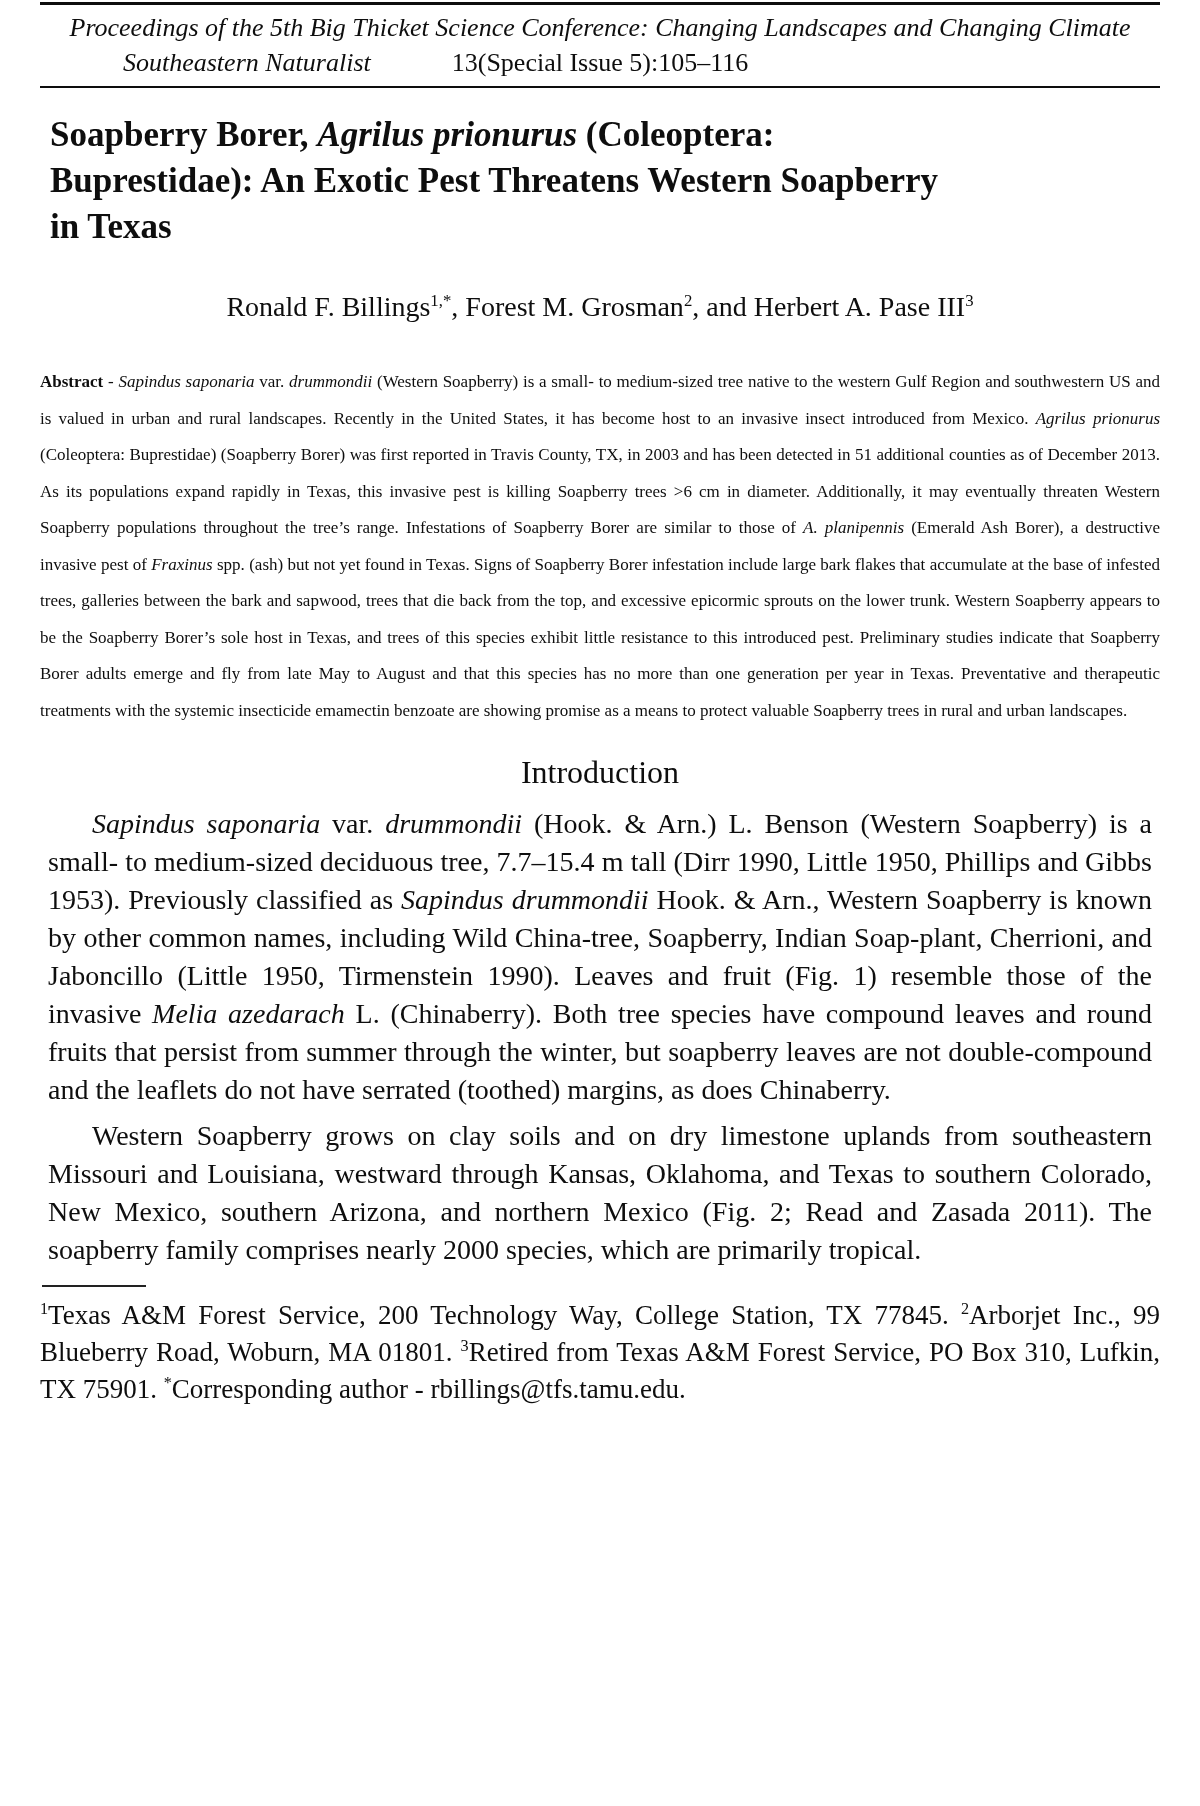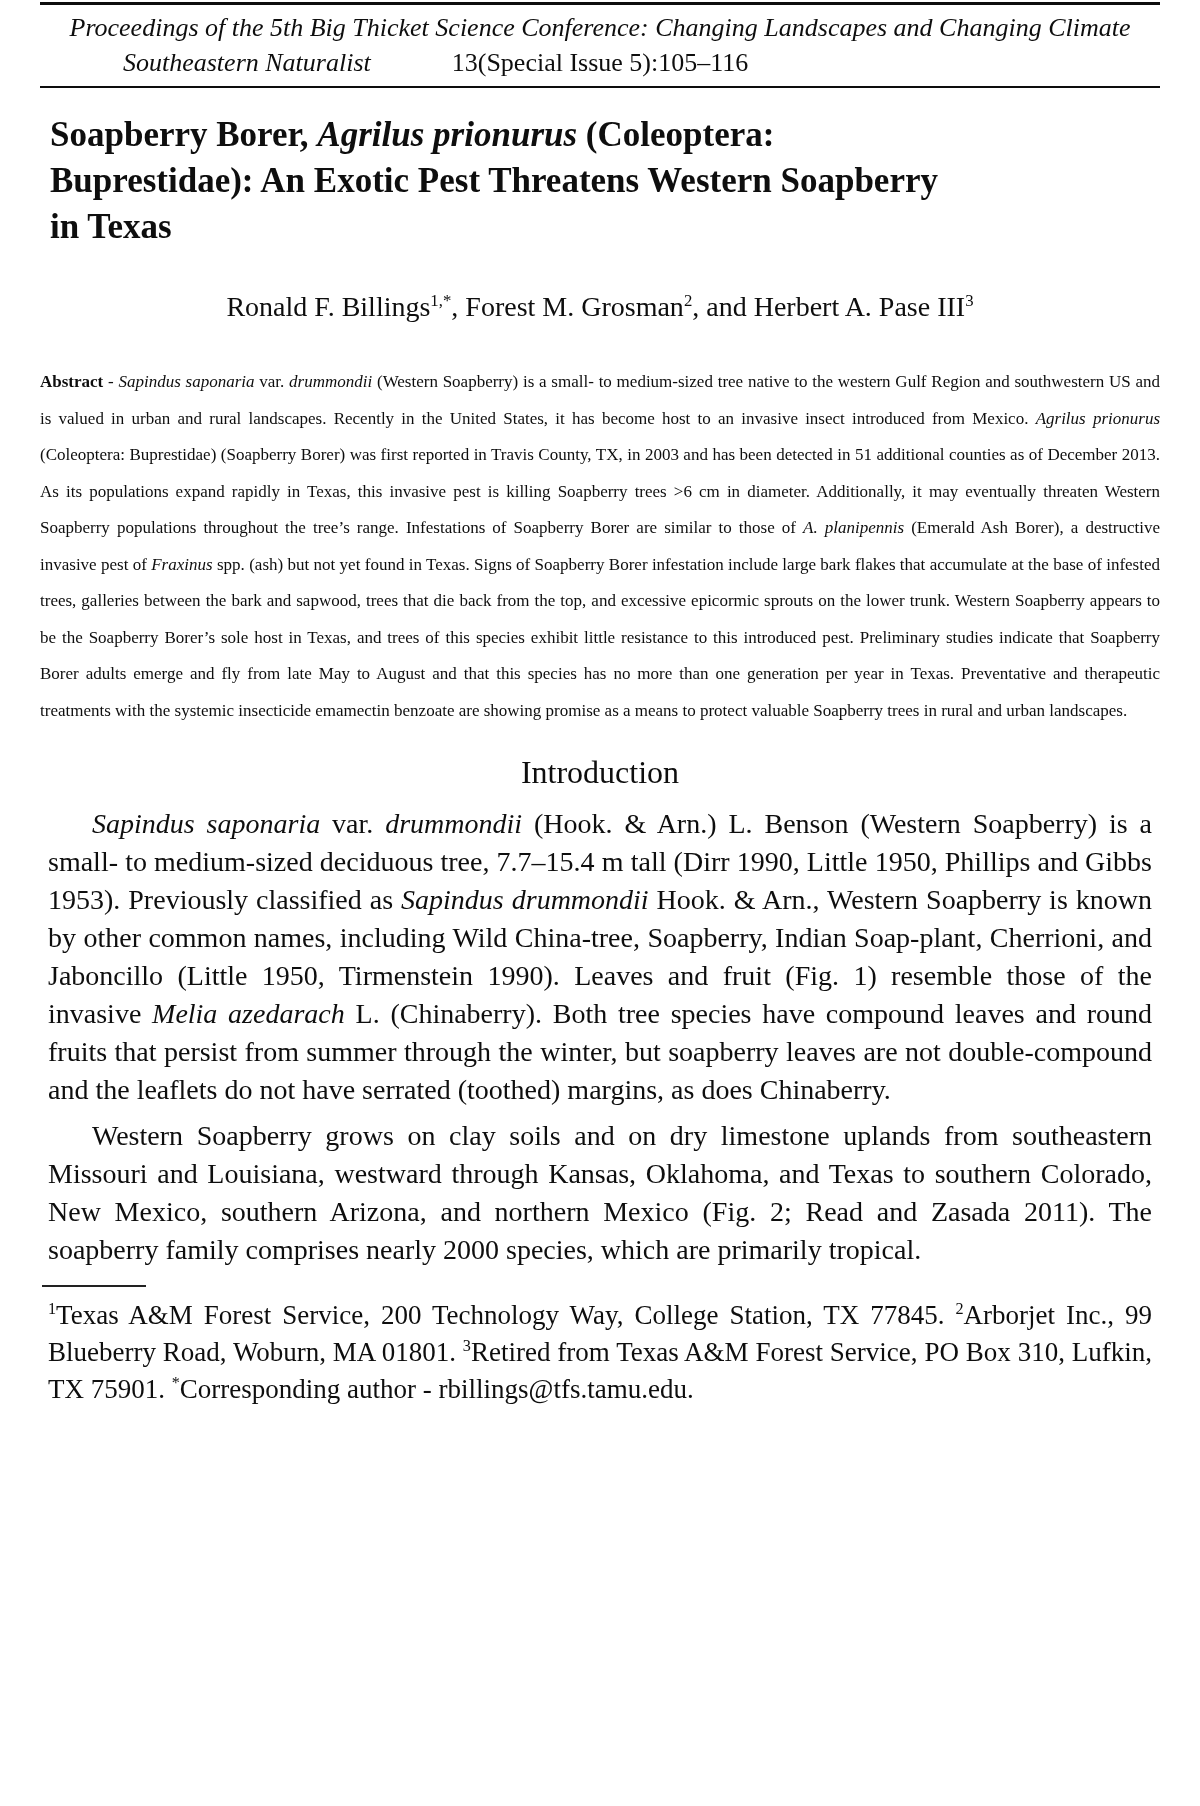--- a/index.html
+++ b/index.html
@@ -85,21 +85,21 @@
   .body-para.first { margin-top: 16px; }
 
   
   .footnote-rule {
     width: 104px;
     border: none;
     border-top: 2px solid #222222;
     margin: 16px 0 10px 2px;
   }
   .footnote {
-    margin: 8px;
+    margin: 0;
     font-size: 27px;
     line-height: 37px;
     text-align: justify;
   }
   .editor-line {
     margin: 26px 0 0;
     font-size: 27px;
     line-height: 32px;
   }
   .page-number {

